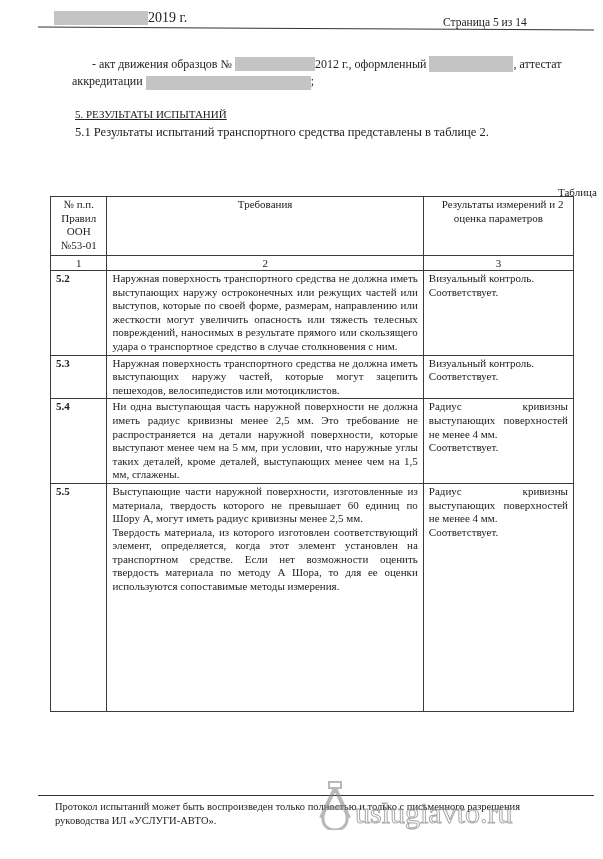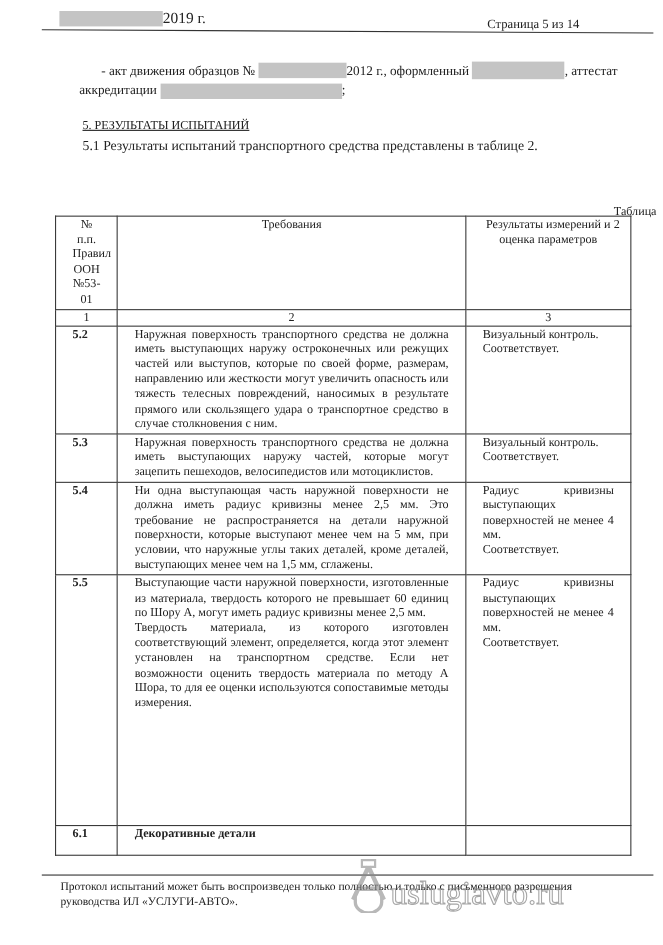--- a/index.html
+++ b/index.html
@@ -20,21 +20,21 @@
   .sec-title { left: 75px; top: 108px; font-size: 11px; text-decoration: underline; }
   .sec-sub { left: 75px; top: 125px; font-size: 12.5px; }
 
   .tab-caption { left: 523px; top: 186px; font-size: 11px; margin-left: 35px; }
 
   table.t2 {
     position: absolute; left: 50px; top: 196px; width: 524px;
     border-collapse: collapse; font-size: 11px; line-height: 13.6px;
     table-layout: fixed;
   }
-  table.t2 td { border: 1px solid #3a3a3a; vertical-align: top; padding: 1px 15px; }
+  table.t2 td { border: 1px solid #3a3a3a; vertical-align: top; padding: 1px 5px; }
   .c1 { width: 53px; }
   .c2 { width: 297px; }
   .c3 { width: 141px; }
   .center { text-align: center; }
   .just { text-align: justify; text-align-last: left; }
   .bold { font-weight: bold; }
   .hdrrow td { height: 56px; }
   .numrow td { height: 11px; line-height: 12px; padding-top: 0; padding-bottom: 0; }
   .secrow td { height: 11px; line-height: 12px; padding-top: 0; padding-bottom: 0; }
   .tall td { height: 225px; }
@@ -113,25 +113,20 @@
     <td class="bold">5.5</td>
     <td>
       <div class="just">Выступающие части наружной поверхности, изготовленные из материала, твердость которого не превышает 60 единиц по Шору А, могут иметь радиус кривизны менее 2,5 мм.</div>
       <div class="just">Твердость материала, из которого изготовлен соответствующий элемент, определяется, когда этот элемент установлен на транспортном средстве. Если нет возможности оценить твердость материала по методу А Шора, то для ее оценки используются сопоставимые методы измерения.</div>
     </td>
     <td>
       <div class="just">Радиус кривизны выступающих поверхностей не менее 4 мм.</div>
       <div>Соответствует.</div>
     </td>
   </tr>
-  <tr class="r61">
-    <td class="bold">6.1</td>
-    <td class="bold">Декоративные детали</td>
-    <td></td>
-  </tr>
 </tbody>
   </table>
 
 <div class="abs foot-line"></div>
 <div class="abs foot-text">Протокол испытаний может быть воспроизведен только полностью и только с письменного разрешения руководства ИЛ «УСЛУГИ-АВТО».</div>
 
 <svg class="wm-logo" viewBox="0 0 40 52">
   <path d="M14 4 h12 v6 h-12 z" fill="none" stroke="#8a8a8a" stroke-width="2"></path>
   <path d="M20 10 L6 40 M20 10 L34 40 M10 30 h20" fill="none" stroke="#8a8a8a" stroke-width="4"></path>
   <path d="M8 36 v6 a12 10 0 0 0 24 0 v-6" fill="none" stroke="#8a8a8a" stroke-width="3"></path>

